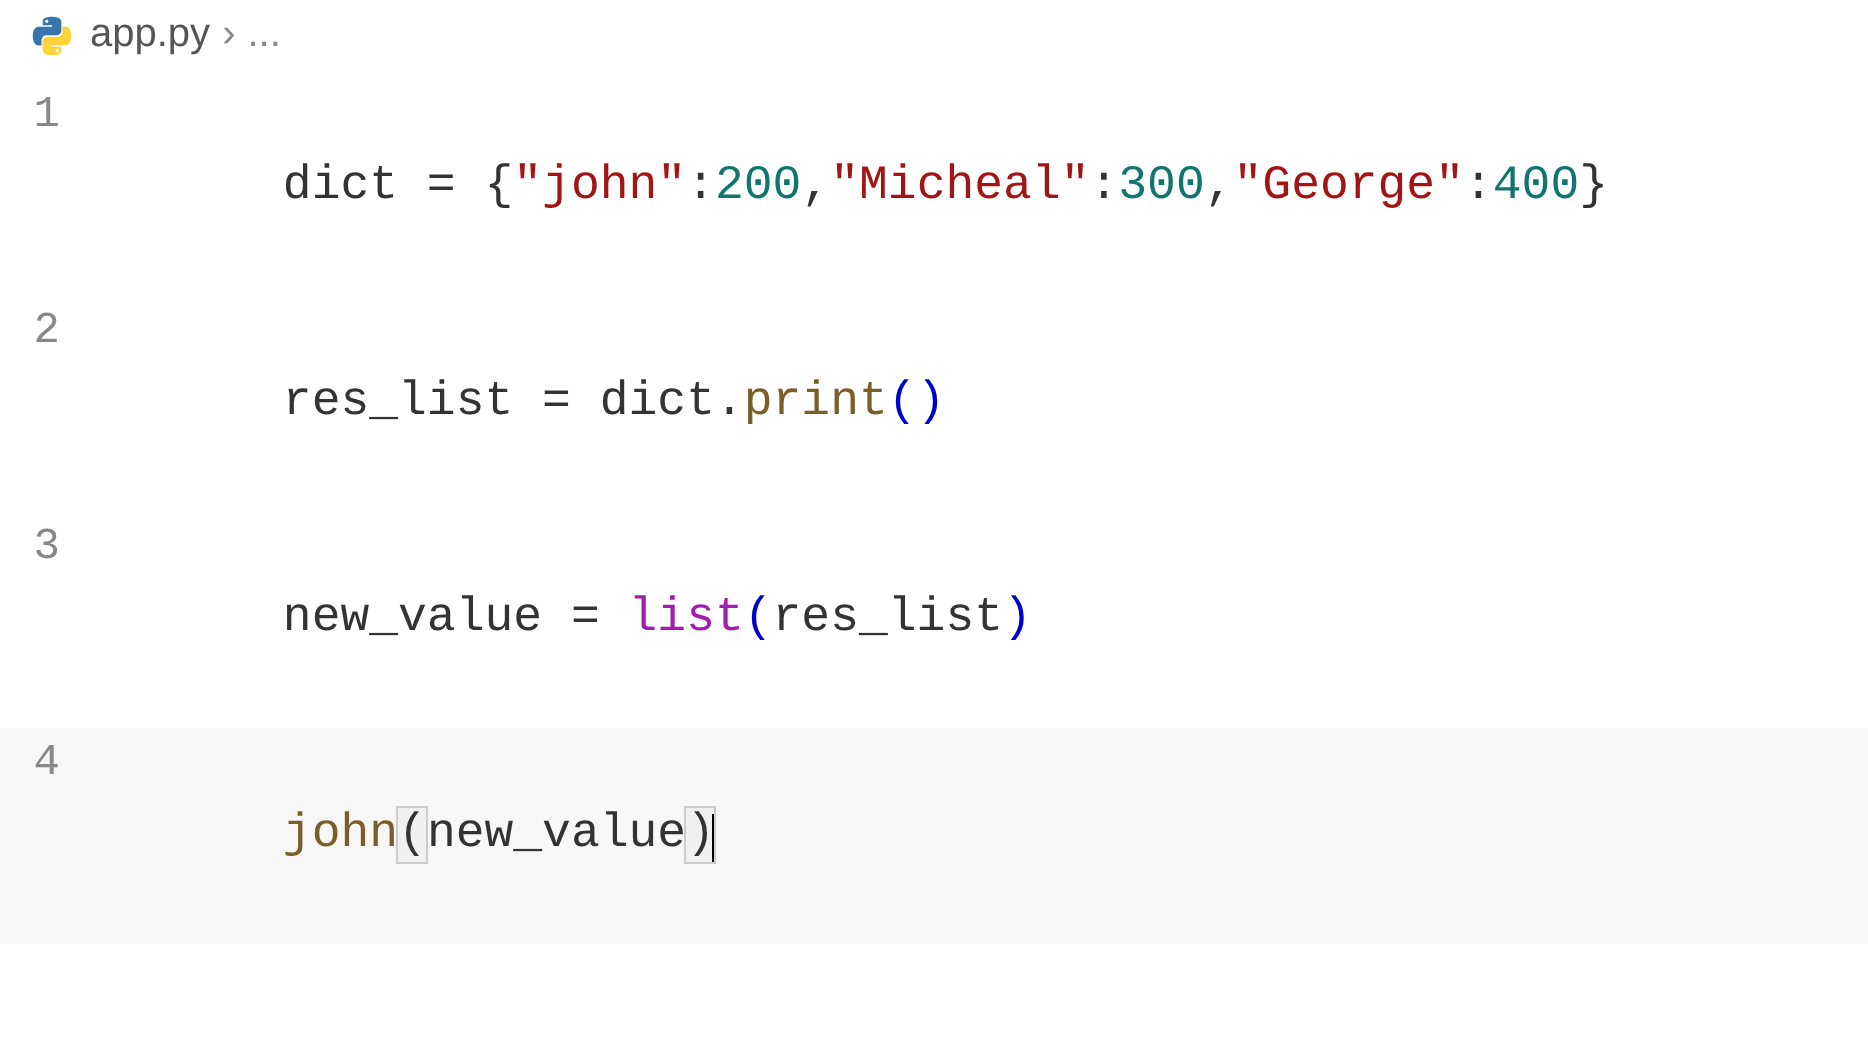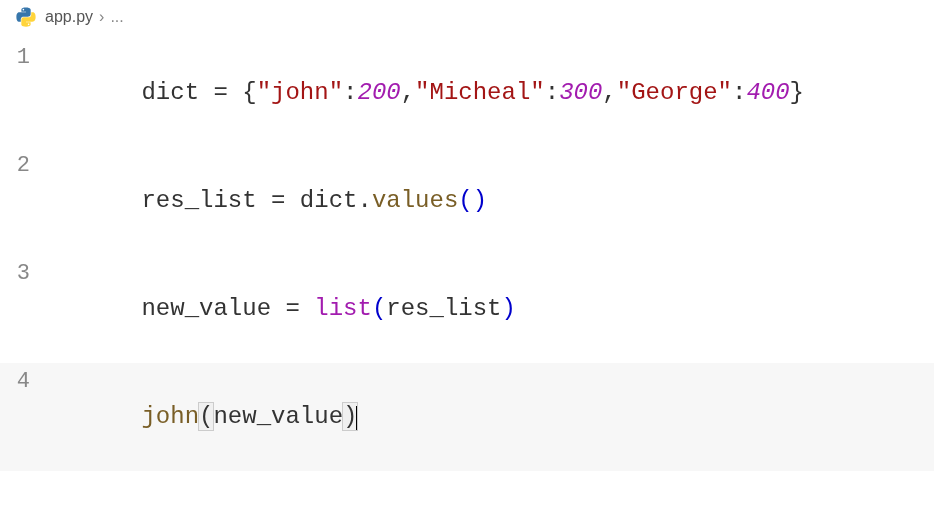--- a/index.html
+++ b/index.html
@@ -11,21 +11,21 @@
       font-family: 'Consolas', 'Monaco', 'Courier New', monospace;
       background: #ffffff;
       width: 934px;
       height: 522px;
       overflow: hidden;
     }
     .breadcrumb {
       display: flex;
       align-items: center;
       padding: 6px 15px;
-      font-size: 16px;
+      font-size: 20px;
       color: #555;
       font-family: -apple-system, BlinkMacSystemFont, 'Segoe UI', sans-serif;
     }
     .python-icon {
       width: 22px;
       height: 22px;
       margin-right: 8px;
     }
     .breadcrumb-sep {
       margin: 0 6px;
@@ -58,21 +58,21 @@
     .tok-var { color: #333; }
     .tok-op { color: #333; }
     .tok-punct { color: #333; }
     .tok-punct-blue { color: #0000cc; }
     .tok-bracket-box {
       color: #333;
       background: rgba(200,200,200,0.15);
       outline: 1px solid #ccc;
     }
     .tok-string { color: #a31515; }
-    .tok-number { color: #a21caf; font-style: italic; }
+    .tok-number { color: #0f766e; }
     .tok-func { color: #795e26; }
     .tok-call { color: #a21caf; }
     .cursor {
       display: inline-block;
       width: 1px;
       height: 24px;
       background: #000;
       vertical-align: text-bottom;
       margin-left: -1px;
     }
@@ -96,21 +96,21 @@
 <div class="editor">
   <div class="code-line">
     <span class="line-number">1</span>
     <span class="code-content">
       <span class="tok-var">dict</span><span class="tok-op"> = </span><span class="tok-punct">{</span><span class="tok-string">"john"</span><span class="tok-punct">:</span><span class="tok-number">200</span><span class="tok-punct">,</span><span class="tok-string">"Micheal"</span><span class="tok-punct">:</span><span class="tok-number">300</span><span class="tok-punct">,</span><span class="tok-string">"George"</span><span class="tok-punct">:</span><span class="tok-number">400</span><span class="tok-punct">}</span>
     </span>
   </div>
   <div class="code-line">
     <span class="line-number">2</span>
     <span class="code-content">
-      <span class="tok-var">res_list</span><span class="tok-op"> = </span><span class="tok-var">dict</span><span class="tok-punct">.</span><span class="tok-func">values</span><span class="tok-punct-blue">()</span>
+      <span class="tok-var">res_list</span><span class="tok-op"> = </span><span class="tok-var">dict</span><span class="tok-punct">.</span><span class="tok-func">print</span><span class="tok-punct-blue">()</span>
     </span>
   </div>
   <div class="code-line">
     <span class="line-number">3</span>
     <span class="code-content">
       <span class="tok-var">new_value</span><span class="tok-op"> = </span><span class="tok-call">list</span><span class="tok-punct-blue">(</span><span class="tok-var">res_list</span><span class="tok-punct-blue">)</span>
     </span>
   </div>
   <div class="code-line line-highlight">
     <span class="line-number">4</span>

